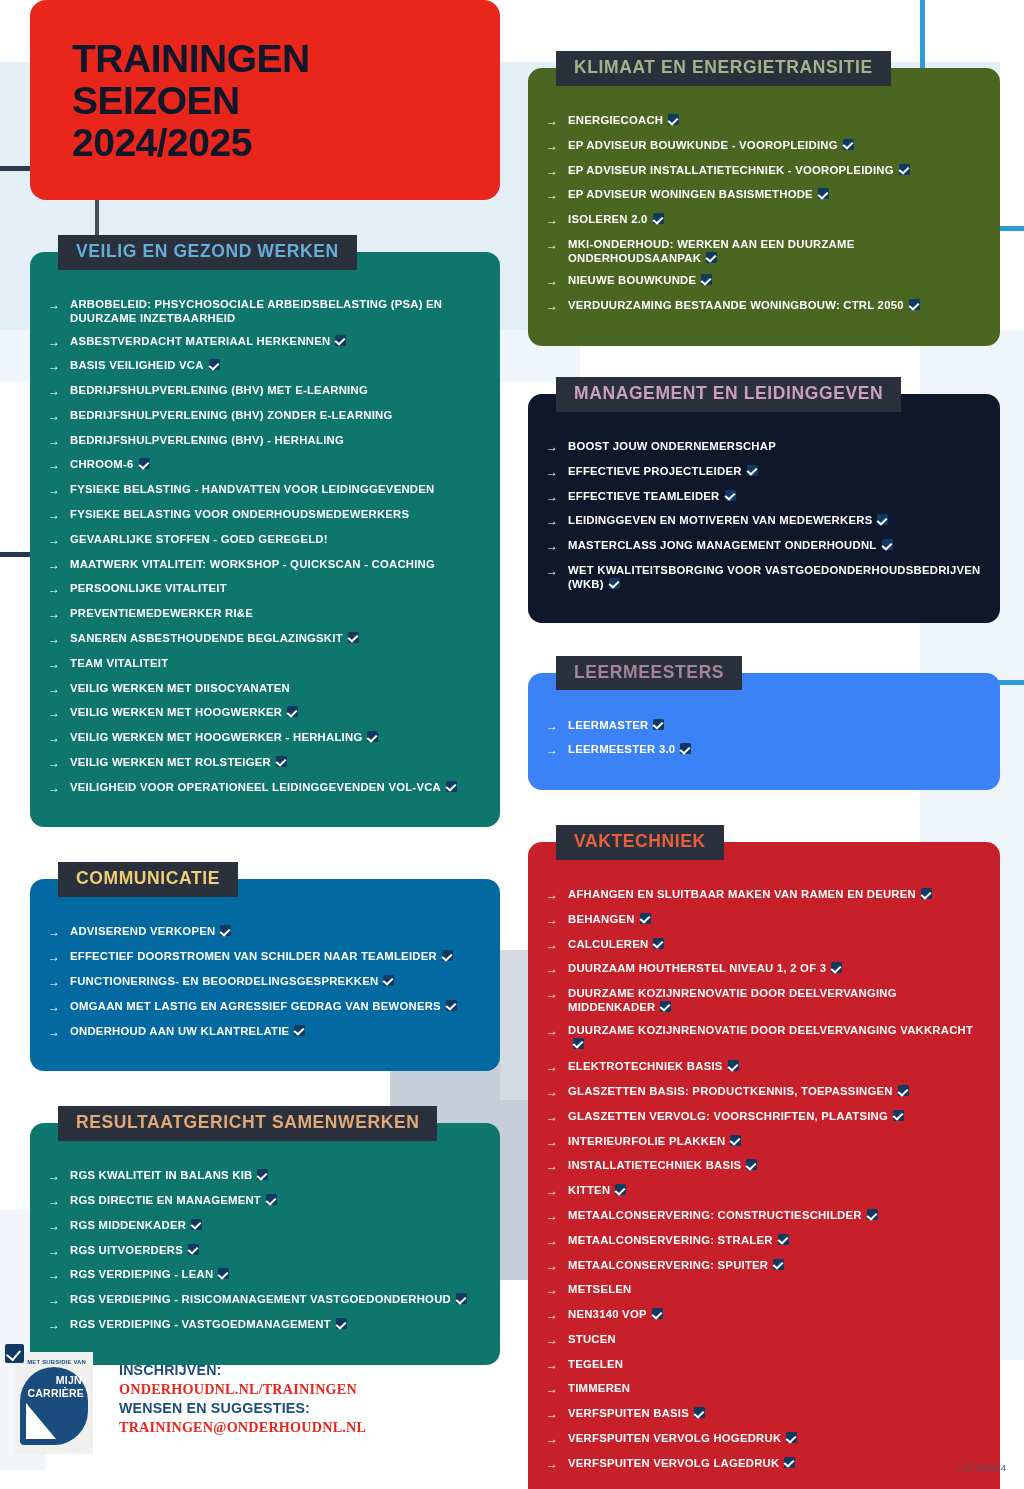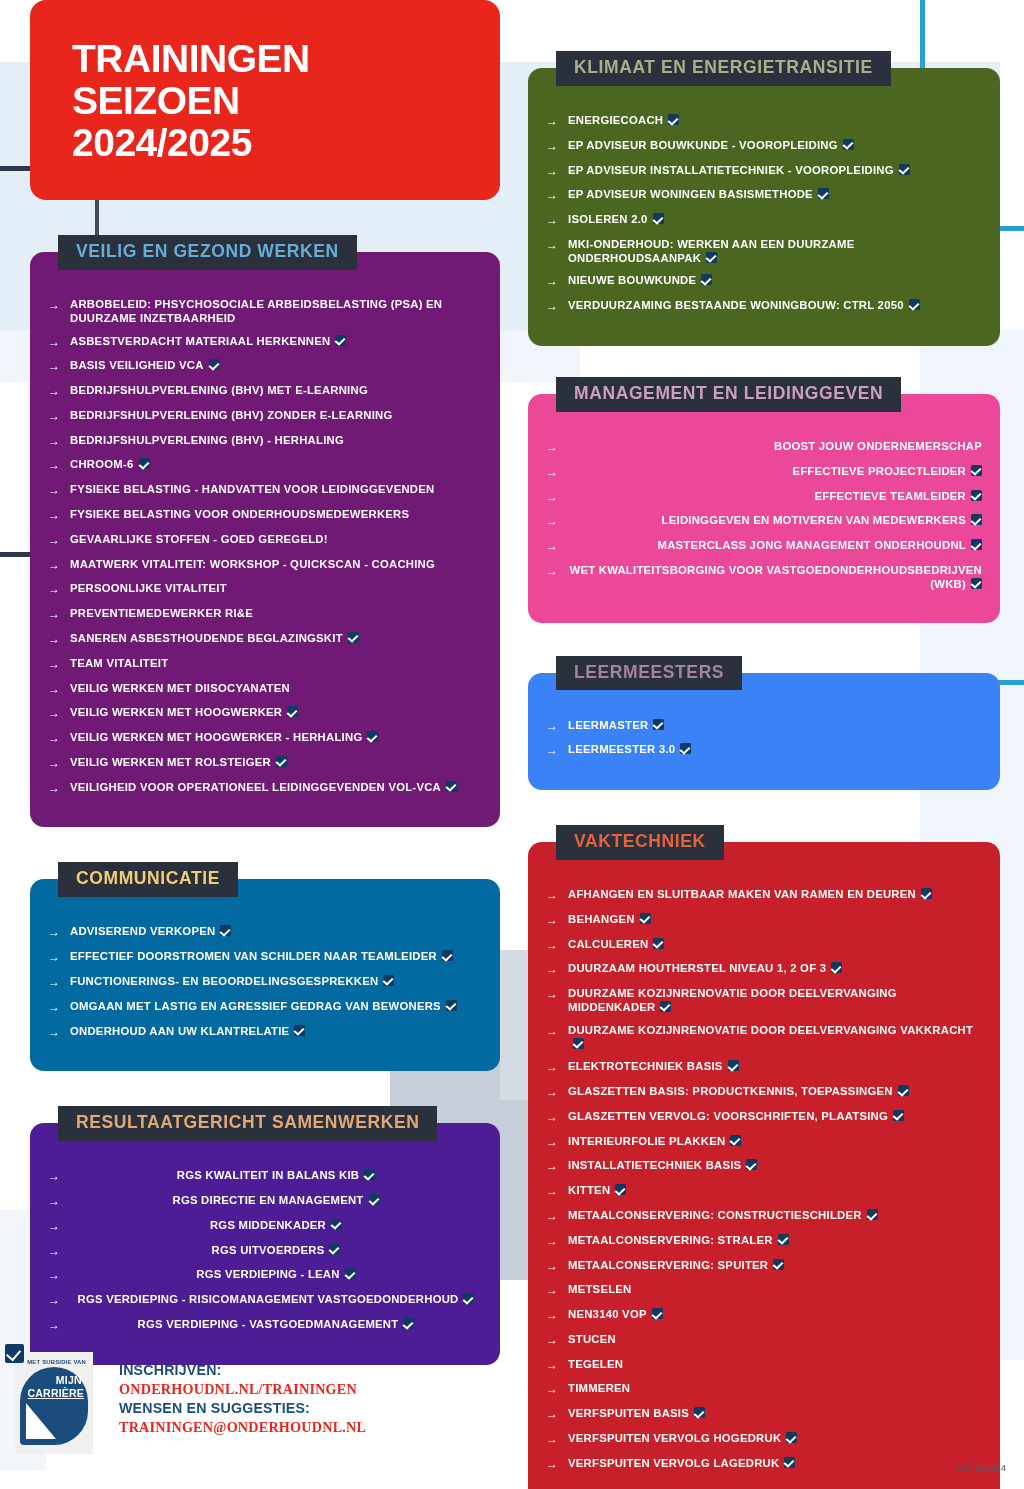--- a/index.html
+++ b/index.html
@@ -91,43 +91,43 @@
     transform: rotate(40deg) skewX(-6deg);
   }
 
   
   .hero {
     background: #e8261c;
     height: 200px;
     padding: 0 !important;
   }
   .hero h1 {
-    color: #ffffff;
+    color: #0f172a;
     font-size: 39px;
     font-weight: bold;
     line-height: 1.08;
     letter-spacing: -0.5px;
     padding: 38px 0 0 42px;
   }
   .hero h1 span { display: block; }
 
   
-  #card-veilig   { background: #701a75; margin-top: 52px; }
+  #card-veilig   { background: #0f766e; margin-top: 52px; }
   #card-veilig   .card-header { color: #66aed6; }
 
   #card-comm     { background: #0369a1; margin-top: 52px; }
   #card-comm     .card-header { color: #f2cd73; }
 
-  #card-rgs      { background: #4c1d95; margin-top: 52px; text-align: center; }
+  #card-rgs      { background: #0f766e; margin-top: 52px; }
   #card-rgs      .card-header { color: #e2a977; }
 
   #card-klimaat  { background: #4b6621; margin-top: 68px; }
   #card-klimaat  .card-header { color: #a9b089; text-align: right; }
 
-  #card-mgmt     { background: #ec4899; margin-top: 48px; text-align: right; }
+  #card-mgmt     { background: #0f172a; margin-top: 48px; }
   #card-mgmt     .card-header { color: #caa0bd; }
 
   #card-leer     { background: #3b82f6; margin-top: 50px; }
   #card-leer     .card-header { color: #a38499; }
 
   #card-vak      { background: #c8202a; margin-top: 52px; }
   #card-vak      .card-header { color: #e8603c; }
 
   
   .stub {
@@ -192,21 +192,20 @@
     text-align: right;
   }
   .footer-badge .shield .carr {
     position: absolute;
     right: 4px; top: 20px;
     color: #fff;
     font-size: 10.5px;
     font-weight: bold;
     letter-spacing: 0.2px;
     text-align: right;
-    text-decoration: underline;
   }
   .footer-badge .shield .tri {
     position: absolute;
     left: 6px; bottom: 6px;
     width: 0; height: 0;
     border-left: 30px solid #fff;
     border-top: 36px solid transparent;
   }
 
   #footer-text {

